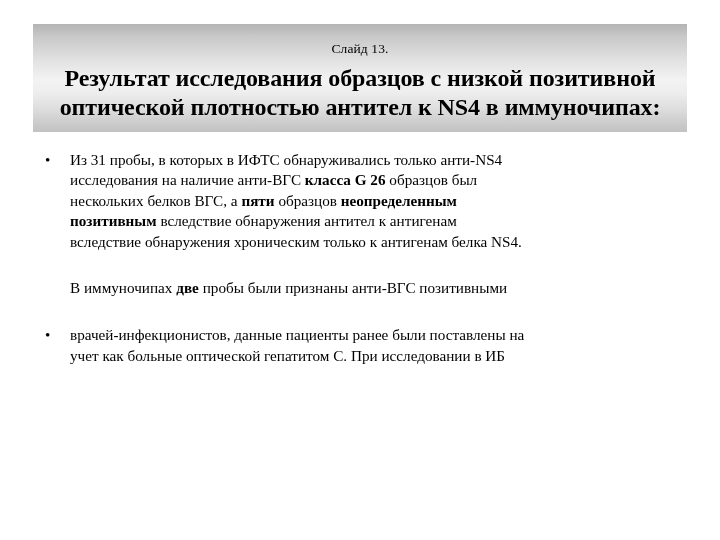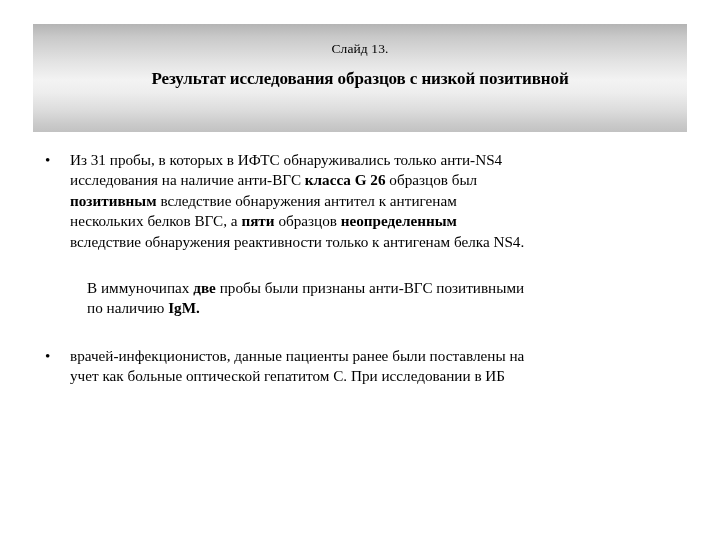--- a/index.html
+++ b/index.html
@@ -60,21 +60,21 @@
     letter-spacing: 0.1px;
     color: #000;
   }
 
   .title-text {
     position: absolute;
     left: 10px;
     top: 40px;
     width: 634px;
     text-align: center;
-    font-size: 17px;
+    font-size: 24px;
     font-weight: bold;
     line-height: 29px;
     color: #000;
     letter-spacing: -0.1px;
   }
   .title-line {
     display: block;
     white-space: nowrap;
   }
 
@@ -93,21 +93,20 @@
     color: #000;
   }
 
   .para.bulleted {
     padding-left: 70px;
     padding-right: 16px;
   }
   .para.plain {
     padding-left: 70px;
     padding-right: 16px;
-    margin-left: 17px;
   }
 
   .bullet {
     position: absolute;
     left: 45px;
     top: 0;
     width: 12px;
     font-size: 15.2px;
     line-height: 20.4px;
     text-align: left;
@@ -129,42 +128,42 @@
 </head>
 <body>
 
 <div class="slide">
 
   <div class="title-banner">
     <div class="slide-number">Слайд 13.</div>
 
     <div class="title-text">
       <span class="title-line">Результат исследования образцов с низкой позитивной</span>
+      <span class="title-line">оптической плотностью антител к NS4 в иммуночипах:</span>
     </div>
   </div>
 
   <div class="body-area">
 
     <div class="para bulleted">
       <span class="bullet">•</span>
       <p>
         <span class="line">Из 31 пробы, в которых в ИФТС обнаруживались только анти-NS4</span>
         <span class="line"><span>исследования на наличие анти-ВГС </span><b>класса G 26</b><span> образцов был</span></span>
+        <span class="line"><span>нескольких белков ВГС, а </span><b>пяти</b><span> образцов </span><b>неопределенным</b></span>
         <span class="line"><b>позитивным</b><span> вследствие обнаружения антител к антигенам</span></span>
-        <span class="line"><span>нескольких белков ВГС, а </span><b>пяти</b><span> образцов </span><b>неопределенным</b></span>
-        <span class="line">вследствие обнаружения реактивности только к антигенам белка NS4.</span>
+        <span class="line">вследствие обнаружения хроническим только к антигенам белка NS4.</span>
       </p>
     </div>
 
     <div class="gap-1"></div>
 
     <div class="para plain">
       <p>
         <span class="line"><span>В иммуночипах  </span><b>две</b><span>  пробы были признаны анти-ВГС позитивными</span></span>
-        <span class="line"><span>по наличию </span><b>IgM.</b></span>
       </p>
     </div>
 
     <div class="gap-2"></div>
 
     <div class="para bulleted">
       <span class="bullet">•</span>
       <p>
         <span class="line">врачей-инфекционистов, данные пациенты ранее были поставлены на</span>
         <span class="line">учет как больные оптической гепатитом С. При исследовании в   ИБ</span>

